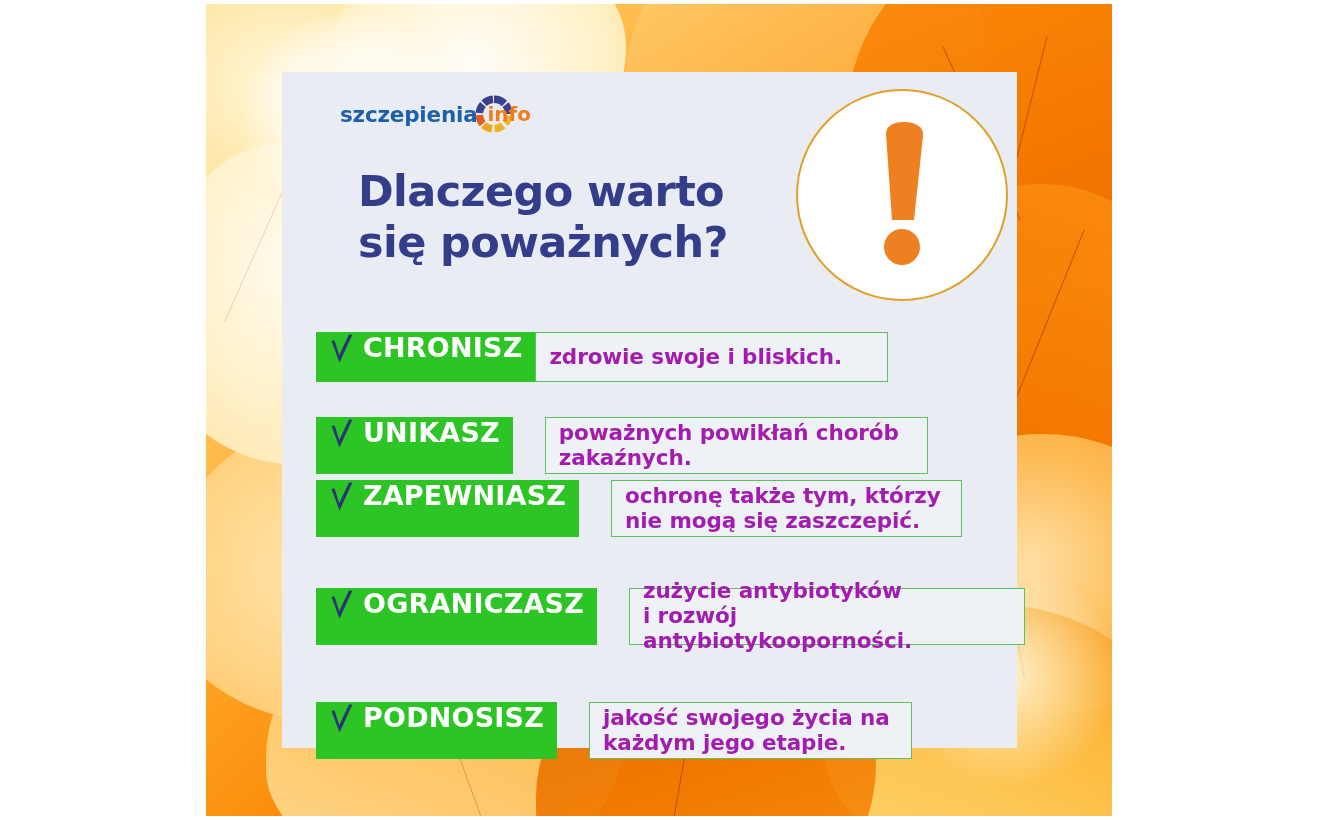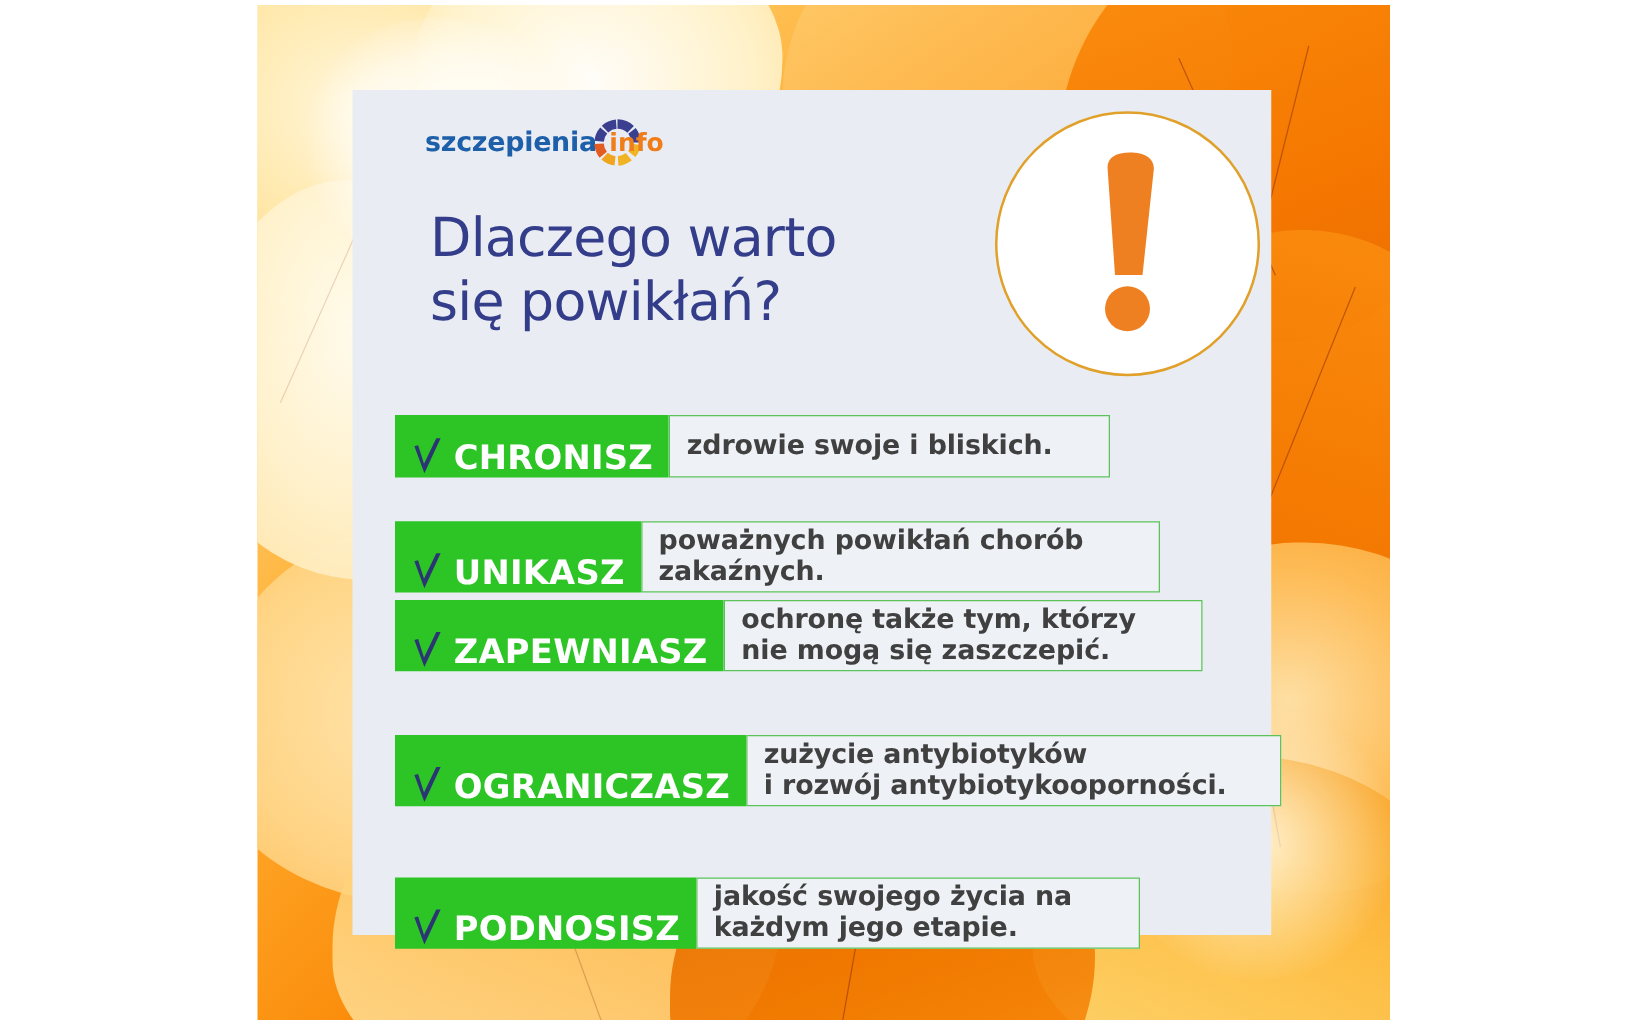--- a/index.html
+++ b/index.html
@@ -25,39 +25,39 @@
   
   #logo{position:absolute;left:58px;top:22px;height:40px;display:flex;align-items:center;}
   #logo-word{font-size:21.5px;font-weight:700;color:#1d5fa9;letter-spacing:-.2px;
              font-family:"DejaVu Sans",sans-serif;}
   #logo-ring{position:relative;width:40px;height:40px;margin-left:-3px;}
   #logo-ring svg{display:block;}
   #logo-info{font-size:20px;font-weight:700;color:#ef7d1a;margin-left:-27px;
              font-family:"DejaVu Sans",sans-serif;z-index:3;position:relative;}
 
   
-  #heading{position:absolute;left:62px;top:94px;width:430px;color:#343d8a;
-           font-size:43px;line-height:1.18;font-weight:400;letter-spacing:-.6px;
+  #heading{position:absolute;left:76px;top:94px;width:430px;color:#343d8a;
+           font-size:43px;line-height:1.18;font-weight:700;letter-spacing:-.6px;
            font-family:"DejaVu Sans",sans-serif;}
 
   
   #excl{position:absolute;left:514px;top:17px;width:212px;height:212px;border-radius:50%;
         background:#ffffff;border:2.6px solid #e0a02a;box-sizing:border-box;}
   #excl svg{position:absolute;left:50%;top:50%;transform:translate(-50%,-50%);}
 
   
   .row{position:absolute;display:flex;align-items:stretch;height:50px;}
-  .row.tall{height:57px;}
-  .tag{background:#2dc426;display:flex;align-items:flex-end;padding-left:9px;box-sizing:border-box;}
+  .row.tall{height:57px;gap:32px;}
+  .tag{background:#2dc426;display:flex;align-items:flex-start;padding-left:9px;box-sizing:border-box;}
   .check{width:34px;flex:none;display:flex;align-items:center;justify-content:center;}
   .tag-label{color:#ffffff;font-weight:700;font-size:27px;letter-spacing:.2px;
              white-space:nowrap;padding:0 13px 0 4px;font-family:"DejaVu Sans",sans-serif;}
   .desc{background:#eef1f5;border:1.4px solid #5cc35a;box-sizing:border-box;
         display:flex;align-items:center;padding:0 11px 0 13px;flex:1;}
-  .desc span{color:#404040;font-weight:700;font-size:21.5px;line-height:1.16;
+  .desc span{color:#a21caf;font-weight:700;font-size:21.5px;line-height:1.16;
              font-family:"DejaVu Sans",sans-serif;letter-spacing:-.1px;}
 </style>
 </head>
 <body>
 
 <div id="stage">
 
   <div id="bg">
 
     <div class="leaf" style="left:-60px;top:-40px;width:340px;height:300px;background:radial-gradient(ellipse at 40% 40%,#fff6d8 0%,#ffe39a 55%,#ffcf6b 100%);opacity:.9;"></div>
@@ -102,21 +102,21 @@
             <path d="M20.5 34.8 A14.8 14.8 0 0 0 29 31.3" stroke="#f0b323"></path>
             <path d="M31.4 29.3 A14.8 14.8 0 0 0 34.7 21.5" stroke="#f0b323"></path>
           </g>
         </svg>
       </span>
       <span id="logo-info">info</span>
     </div>
 
     <div id="heading">
       <div>Dlaczego warto</div>
-      <div>się powikłań?</div>
+      <div>się poważnych?</div>
     </div>
 
     <div id="excl">
       <svg width="80" height="150" viewBox="0 0 80 150">
         <path d="M24 14 C24 6 31 2 42 2 C54 2 62 7 61 16 L52 100 L30 100 Z" fill="#ef8022"></path>
         <circle cx="40" cy="127" r="18" fill="#ef8022"></circle>
       </svg>
     </div>
 
     <div class="row" style="left:34px;top:260px;width:572px;">

